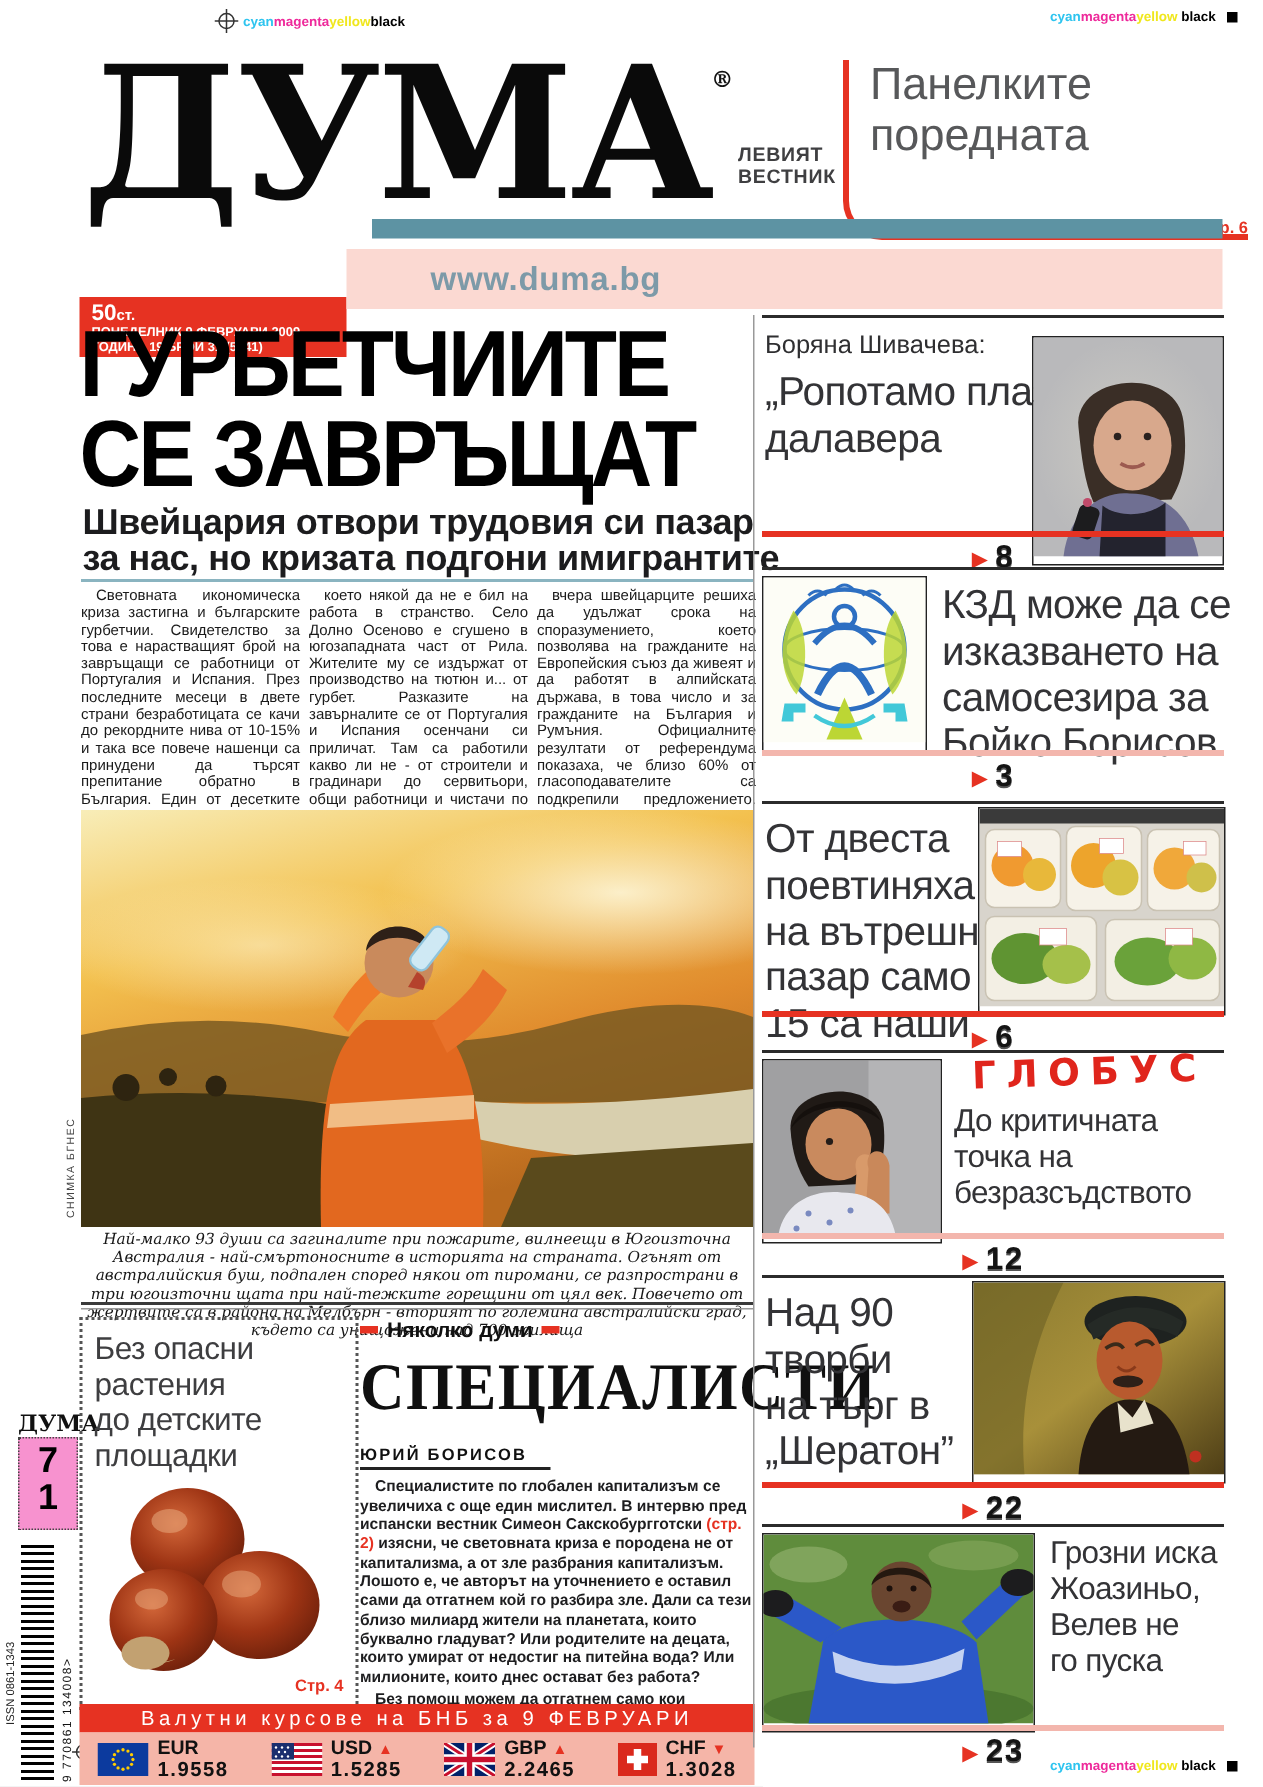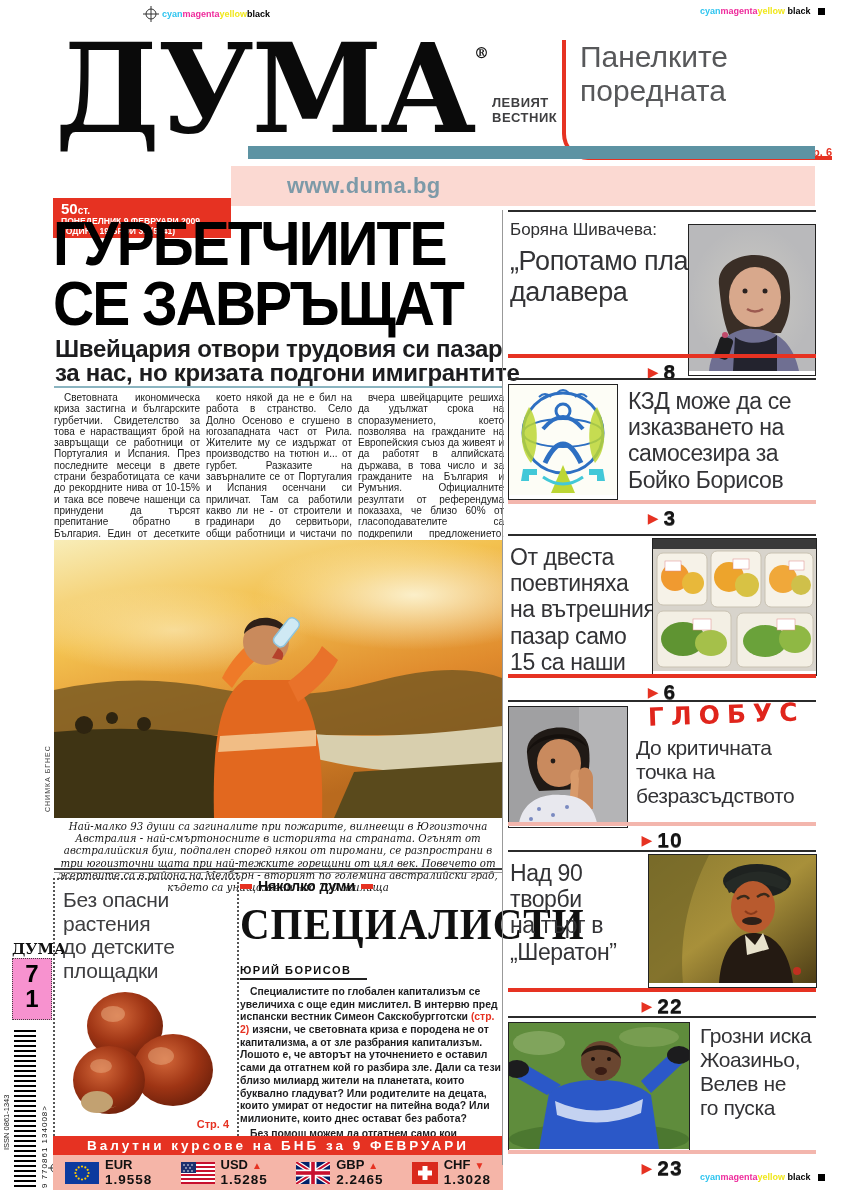--- a/index.html
+++ b/index.html
@@ -51,34 +51,34 @@
   .kicker-row{display:flex;align-items:center;gap:6px;font-size:14px;font-weight:bold;color:#111;}
   .rdash{width:12px;height:5px;background:#e63222;}
   .op-title{font-family:"Liberation Serif",serif;font-weight:bold;font-size:41px;letter-spacing:1px;
             color:#101010;transform:scaleY(1.08);transform-origin:top left;white-space:nowrap;}
   .op-byline{font-size:11px;font-weight:bold;letter-spacing:1.5px;border-bottom:2px solid #222;
              display:inline-block;padding:0 16px 2px 0;}
   .op-body{font-size:10.4px;font-weight:bold;line-height:1.22;color:#1d1d1f;}
   .op-body p{margin:0 0 2px 0;text-indent:10px;}
   .redref{color:#e63222;}
 
-  .cur-head{background:#e63222;color:#fff;font-weight:bold;font-size:13.5px;letter-spacing:3px;
+  .cur-head{background:#e63222;color:#fff;font-weight:normal;font-size:13.5px;letter-spacing:3px;
             text-align:center;padding:2px 0;}
   .cur-row{background:#f5b5a8;display:flex;align-items:center;justify-content:space-between;
            padding:3px 12px;}
   .cur-item{display:flex;align-items:center;gap:6px;}
   .cur-code{font-size:13px;font-weight:bold;line-height:1.1;}
   .cur-val{font-size:13.5px;font-weight:bold;letter-spacing:1px;}
   .trend{color:#e63222;font-size:10px;margin-left:4px;}
 
   .vline{background:#999;width:1px;}
   .sep{background:#2b2b2b;height:2px;}
   .rl{background:#e63222;height:4px;}
   .pl{background:#f3b6ad;height:4px;}
-  .sbt{font-size:23px;color:#333336;line-height:1.14;letter-spacing:-.4px;}
+  .sbt{font-size:27px;color:#333336;line-height:1.14;letter-spacing:-.4px;}
   .sbk{font-size:17px;color:#2f2f31;}
   .pgmark{display:flex;align-items:center;justify-content:center;gap:5px;}
   .pgtri{color:#e63222;font-size:14px;line-height:1;}
   .pgnum{font-weight:900;font-size:21px;color:#141414;letter-spacing:1px;
          text-shadow:0 1px 0 #555;}
   .globus{color:#e0251c;font-weight:bold;font-size:25px;letter-spacing:7px;transform:rotate(-2deg);
           font-family:"DejaVu Sans",sans-serif;}
   .media{border:1px solid #222;}
 </style>
 </head>
@@ -458,21 +458,21 @@
   </div>
   <div class="abs globus" style="left:648px;top:700px;">ГЛОБУС</div>
   <div class="abs sbt" style="left:636px;top:736px;font-size:21px;">
     <div>До критичната</div>
     <div>точка на</div>
     <div>безразсъдството</div>
   </div>
   <div class="abs pl" style="left:508px;top:822px;width:308px;"></div>
   <div class="abs pgmark" style="left:508px;top:828px;width:308px;">
     <span class="pgtri">▶</span>
-    <span class="pgnum">10</span>
+    <span class="pgnum">12</span>
   </div>
 
   <div class="abs sep" style="left:508px;top:850px;width:308px;"></div>
   <div class="abs sbt" style="left:510px;top:860px;">
     <div>Над 90</div>
     <div>творби</div>
     <div>на търг в</div>
     <div>„Шератон”</div>
   </div>
   <div class="abs media" style="left:648px;top:854px;">

